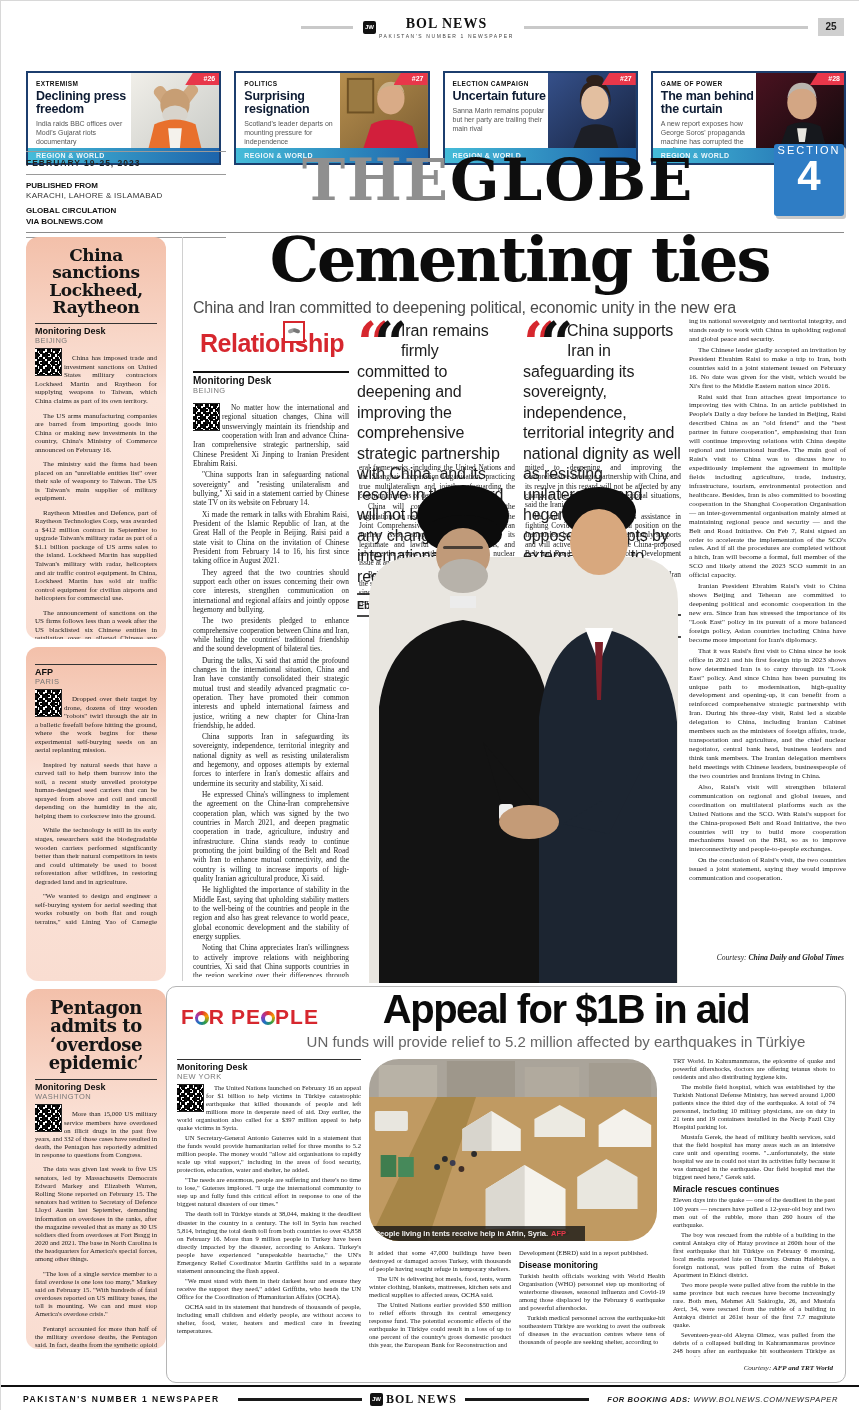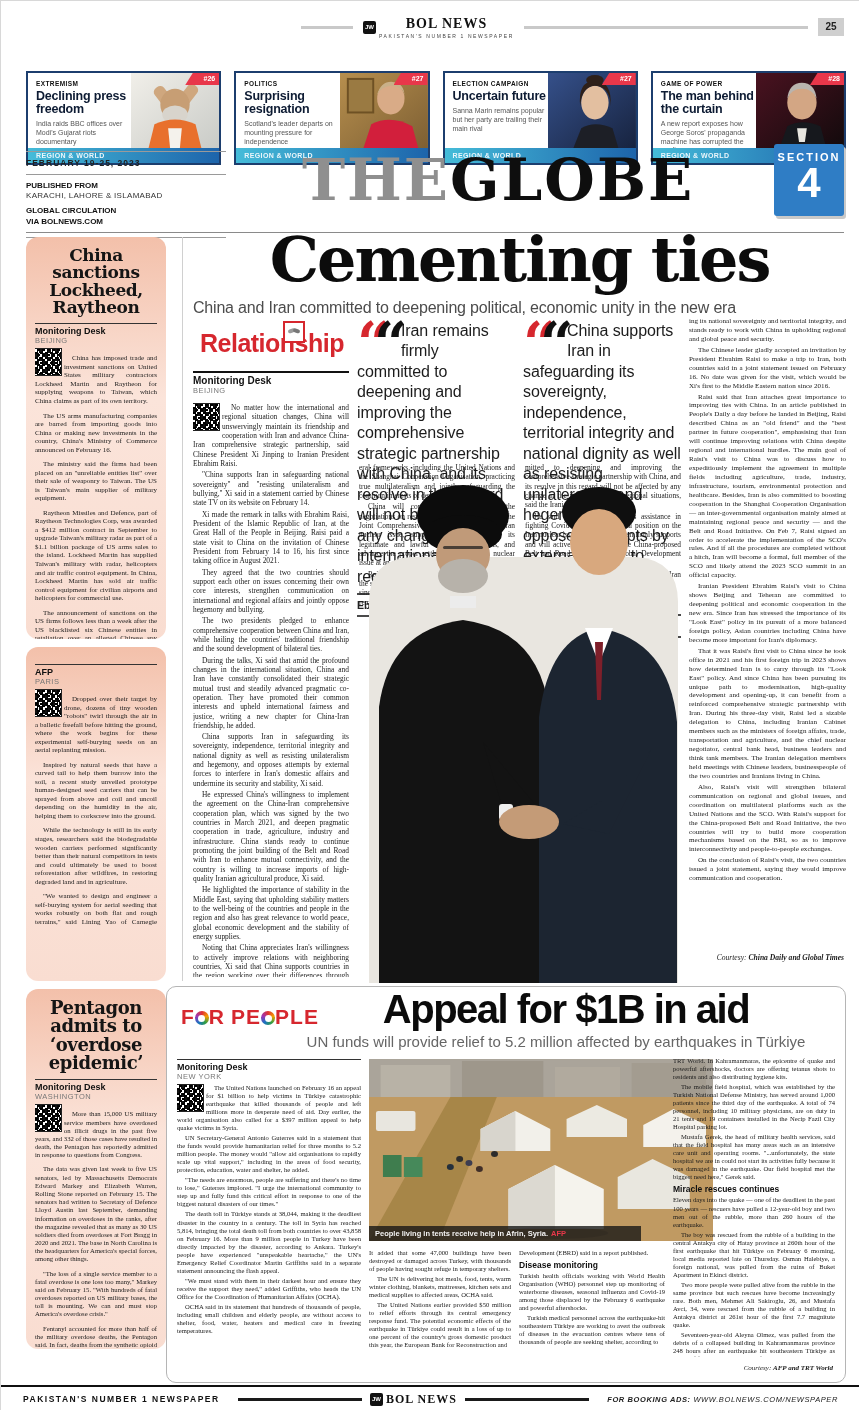--- a/index.html
+++ b/index.html
@@ -38,21 +38,21 @@
   .mast-info .rule{height:1px;background:#9a9a9a;margin:4px 0;}
   .mast-date{font-size:8.5px;font-weight:bold;letter-spacing:1px;color:#222;padding:2px 0;}
   .mast-pub{font-size:8px;font-weight:bold;color:#111;margin-top:6px;line-height:1.3;}
   .mast-pub-sub{font-size:8px;color:#333;letter-spacing:.3px;}
   .globe-title{position:absolute;left:235px;right:100px;top:150px;text-align:center;
                font-family:"DejaVu Serif","Liberation Serif",serif;font-weight:bold;font-size:58px;letter-spacing:2px;line-height:1;}
   .globe-the{color:#8f8f8f;}
   .globe-globe{color:#0e0e0e;}
   .section-box{position:absolute;right:16px;top:143px;width:70px;height:72px;background:#2f7dc5;border-radius:3px;
                color:#fff;text-align:center;font-family:"Liberation Sans",sans-serif;box-shadow:2px 3px 0 #c9c9c9;}
-  .section-label{font-size:11px;font-weight:bold;letter-spacing:2px;margin-top:7px;}
+  .section-label{font-size:11px;font-weight:normal;letter-spacing:2px;}
   .section-num{font-size:42px;font-weight:bold;line-height:.95;}
   .head-rule{position:absolute;left:25px;right:16px;top:231px;height:1px;background:#8a8a8a;}
 
   
   .side-card{position:absolute;left:25px;width:140px;border-radius:12px;overflow:hidden;
              background:linear-gradient(180deg,#f3c0aa 0%,#fbe4da 40%,#f9ddd1 100%);padding:10px 9px 8px;box-sizing:border-box;}
   .side-head{font-family:"DejaVu Serif","Liberation Serif",serif;font-weight:bold;text-align:center;
              font-size:17px;line-height:1.02;letter-spacing:-.4px;color:#151515;}
   .side-by{margin-top:7px;border-top:1px solid #333;padding-top:2px;}
   .by-name{font:bold 9px "Liberation Sans",sans-serif;color:#111;}
@@ -108,21 +108,21 @@
   .appeal-sub{position:absolute;left:120px;right:20px;top:46px;text-align:center;font:15px "Liberation Sans",sans-serif;color:#666;}
   .ap-col{position:absolute;font-size:6.6px;line-height:1.22;text-align:justify;overflow:hidden;hyphens:auto;}
   .ap-col p{margin:0 0 2px;text-indent:8px;}
   .ap-col p:first-child{text-indent:0;}
   .ap1{left:10px;top:72px;width:184px;height:314px;}
   .ap1 .side-by{border-top:1px solid #333;margin:0 0 3px;}
   .ap2{left:202px;top:262px;width:142px;height:122px;}
   .ap3{left:352px;top:262px;width:146px;height:122px;}
   .ap4{left:506px;top:70px;width:162px;height:300px;}
   .ap-subhead{font:bold 8.5px "Liberation Sans",sans-serif;margin:3px 0 2px;color:#111;}
-  .ap-photo{position:absolute;left:202px;top:72px;width:344px;height:182px;overflow:hidden;}
+  .ap-photo{position:absolute;left:202px;top:72px;width:288px;height:182px;overflow:hidden;border-radius:30px;}
   .ap-photo svg{display:block;width:100%;height:100%;}
   .ap-caption{position:absolute;left:0;right:72px;bottom:0;height:15px;background:rgba(20,20,20,.78);
               color:#f2f2f2;font:bold 7.5px/15px "Liberation Sans",sans-serif;padding-left:6px;}
   .ap-caption .credit{color:#e8374a;margin-left:3px;}
   .ap-courtesy{position:absolute;right:12px;bottom:10px;font-style:italic;font-size:7px;background:#fff;padding-left:4px;}
 
   
   .footer{position:absolute;left:0;right:0;bottom:0;height:24px;border-top:2px solid #101010;background:#fff;
           display:flex;align-items:center;justify-content:space-between;padding:0 22px;font-family:"Liberation Sans",sans-serif;}
   .foot-left{font-size:8.5px;font-weight:bold;letter-spacing:1.5px;color:#111;}

